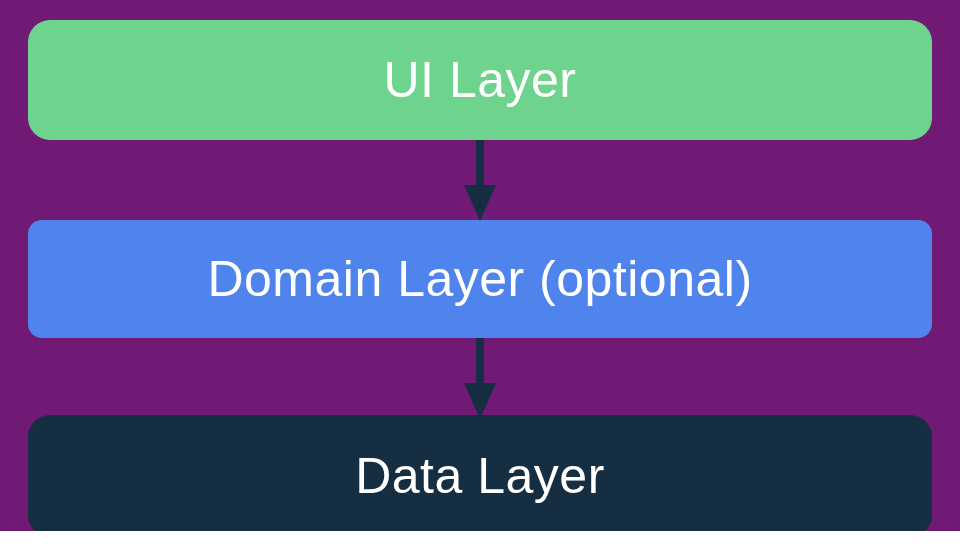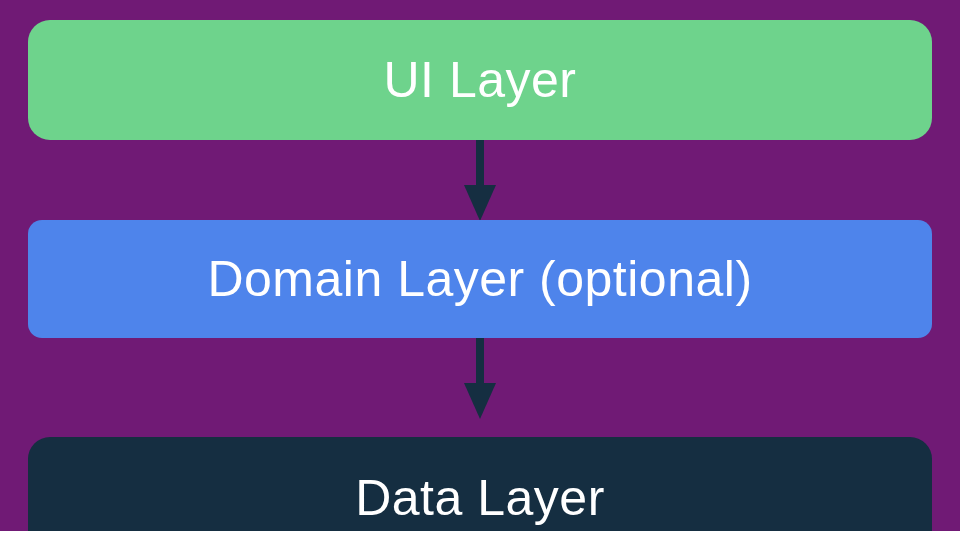--- a/index.html
+++ b/index.html
@@ -75,17 +75,17 @@
 
   <div class="layer-box" id="box-domain" style="background-color: rgb(78, 132, 235);">
     <span class="layer-label">Domain Layer (optional)</span>
   </div>
 
   <div class="arrow" id="arrow-2">
     <div class="arrow-shaft" style="background-color: rgb(21, 46, 65);"></div>
     <div class="arrow-head" style="border-top-color: rgb(21, 46, 65);"></div>
   </div>
 
-  <div class="layer-box" id="box-data" style="background-color: rgb(21, 46, 65); margin-top: 22px;">
+  <div class="layer-box" id="box-data" style="background-color: rgb(21, 46, 65);">
     <span class="layer-label">Data Layer</span>
   </div>
 
 </div>
 
 </body></html>

